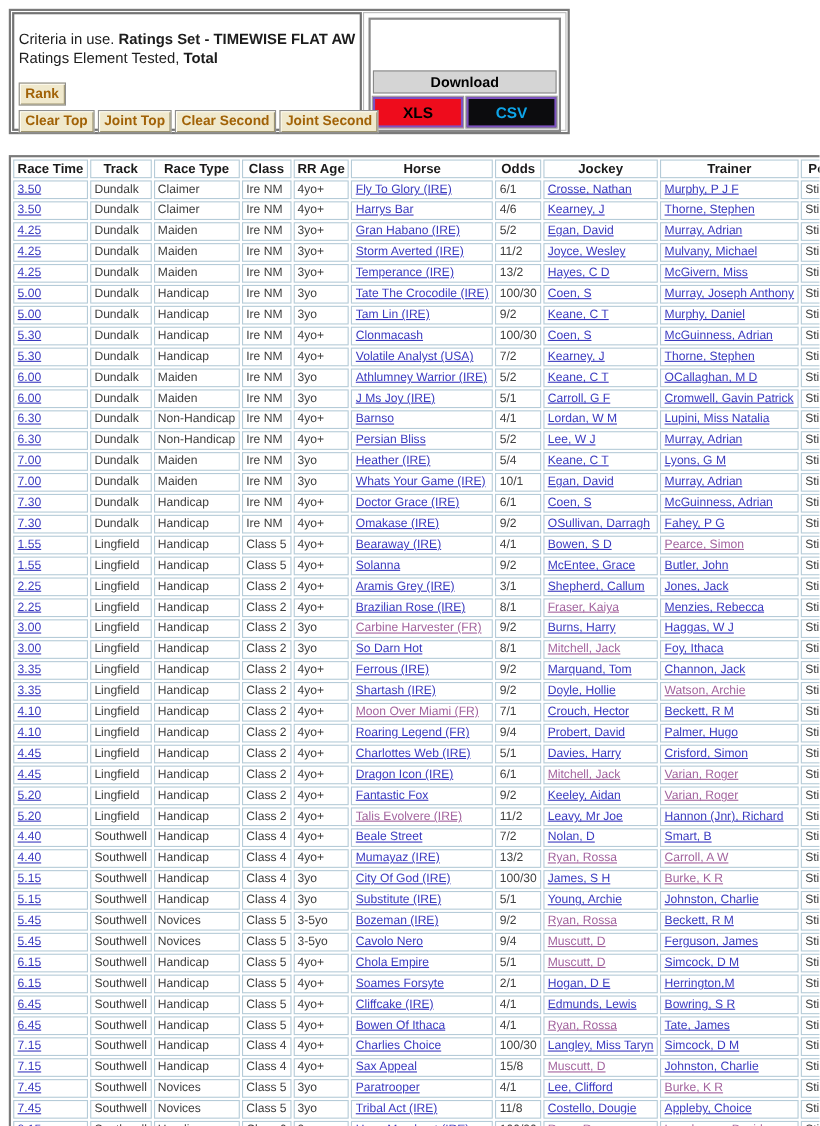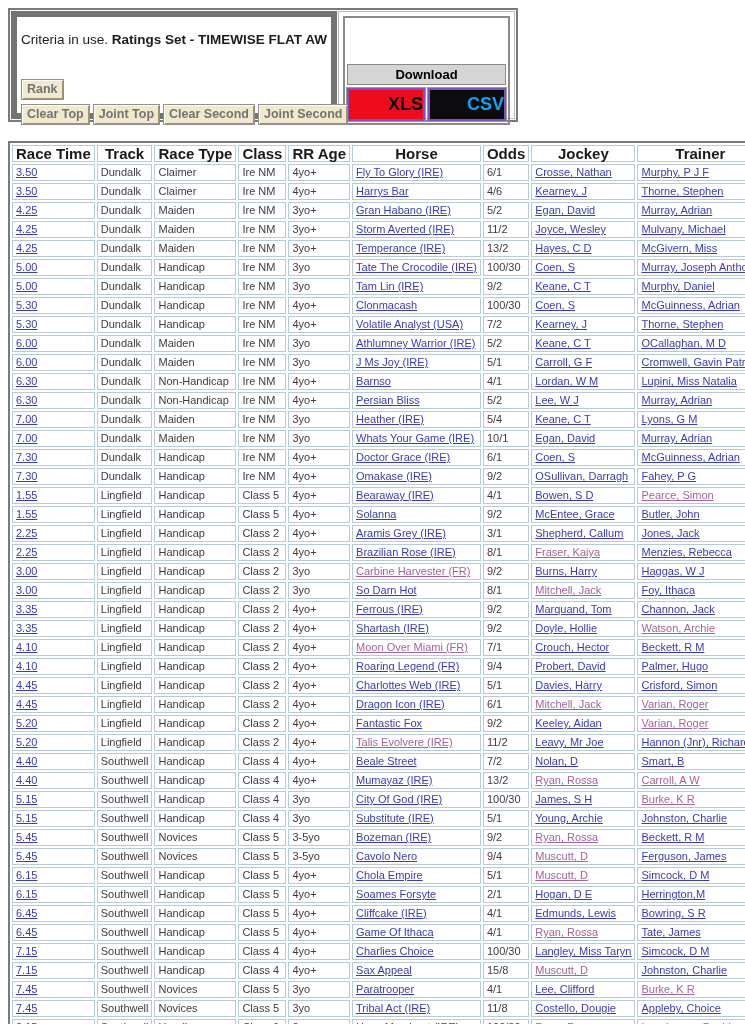--- a/index.html
+++ b/index.html
@@ -23,39 +23,39 @@
   
   .top-section{
     margin:8px 0 0 8px;
     width:510px;height:114px;
     border:2px solid var(--outer-border);
     display:flex;
     background:#fff;
   }
   .criteria-cell{
     flex:1;
-    border:6px solid #737373;
+    border:2px solid #737373;
     margin:1px;
     padding:14px 4px 17px 4px;
     font-size:13.5px;
     color:#1c1c1c;
     position:relative;
   }
   .criteria-line{white-space:nowrap;line-height:17px;}
   .criteria-line b{font-weight:bold;}
   .rank-row{position:absolute;left:4px;top:62px;}
   .action-row{position:absolute;left:4px;top:87px;display:flex;gap:3px;align-items:flex-end;}
   .btn{
     background:var(--btn-bg);
     border:1px solid #8f8f8f;
     box-shadow:inset 1px 1px 0 #fffdf2, inset -1px -1px 0 #9e9570;
     font-family:"Liberation Sans", sans-serif;
     font-weight:bold;
     font-size:12.5px;
-    color:#737373;
+    color:#a16207;
     padding:2px 5px 3px 5px;
     cursor:pointer;
     white-space:nowrap;
   }
   .download-cell{
     width:197px;
     border:1px solid #b9b9b9;
     margin:1px 1px 1px 0;
     background:#fff;
   }
@@ -70,23 +70,23 @@
     text-align:center;
     font-weight:bold;
     font-size:13px;
     color:#000;
     padding:2px 0;
     margin-top:44px;
   }
   .download-buttons{display:flex;gap:3px;margin-top:3px;}
   .dl-btn{
     flex:1;
-    text-align:right;
+    text-align:center;
     font-weight:bold;
-    font-size:18px;
+    font-size:14px;
     padding:4px 0;
     border:2px solid #7d52c0;
     outline:1px solid #9a9a9a;
     cursor:pointer;
     font-family:"Liberation Sans", sans-serif;
   }
   .dl-btn.xls{background:var(--xls-bg);color:#000;}
   .dl-btn.csv{background:var(--csv-bg);color:#0ea5e9;}
   
   table.race-table{
@@ -100,21 +100,21 @@
   .race-table th, .race-table td{
     border:1px solid var(--cell-border);
     padding:1px 3px;
     font-size:11px;
     line-height:13px;
     white-space:nowrap;
     text-align:left;
     height:16px;
   }
   .race-table th{
-    font-size:15px;
+    font-size:12px;
     font-weight:bold;
     color:#1a1a1a;
     text-align:center;
   }
   .race-table a{
     color:var(--link);
     text-decoration:underline;
     cursor:pointer;
   }
   .race-table a.visited{color:var(--visited);}
@@ -122,20 +122,21 @@
   .col-class{width:40px;} .col-rr_age{width:39px;} .col-horse{width:110px;}
   .col-odds{width:53px;} .col-jockey{width:101px;} .col-trainer{width:120px;}
   .col-position{width:64px;}
 </style>
 </head>
 <body>
 
 <div class="top-section">
   <div class="criteria-cell">
     <div class="criteria-line"><span>Criteria in use. </span><b>Ratings Set - TIMEWISE FLAT AW</b></div>
+    <div class="criteria-line"><span>Ratings Element Tested, </span><b>Total</b></div>
     <div class="rank-row">
       <button class="btn">Rank</button>
     </div>
     <div class="action-row">
       <button class="btn">Clear Top</button>
       <button class="btn">Joint Top</button>
       <button class="btn">Clear Second</button>
       <button class="btn">Joint Second</button>
     </div>
   </div>
@@ -645,21 +646,21 @@
         <td class="col-jockey"><a>Edmunds, Lewis</a></td>
         <td class="col-trainer"><a>Bowring, S R</a></td>
         <td class="col-position">Still to Run</td>
       </tr>
       <tr>
         <td class="col-time"><a>6.45</a></td>
         <td class="col-track">Southwell</td>
         <td class="col-race_type">Handicap</td>
         <td class="col-class">Class 5</td>
         <td class="col-rr_age">4yo+</td>
-        <td class="col-horse"><a>Game Of Ithaca</a></td>
+        <td class="col-horse"><a>Bowen Of Ithaca</a></td>
         <td class="col-odds">4/1</td>
         <td class="col-jockey"><a class="visited">Ryan, Rossa</a></td>
         <td class="col-trainer"><a>Tate, James</a></td>
         <td class="col-position">Still to Run</td>
       </tr>
       <tr>
         <td class="col-time"><a>7.15</a></td>
         <td class="col-track">Southwell</td>
         <td class="col-race_type">Handicap</td>
         <td class="col-class">Class 4</td>

